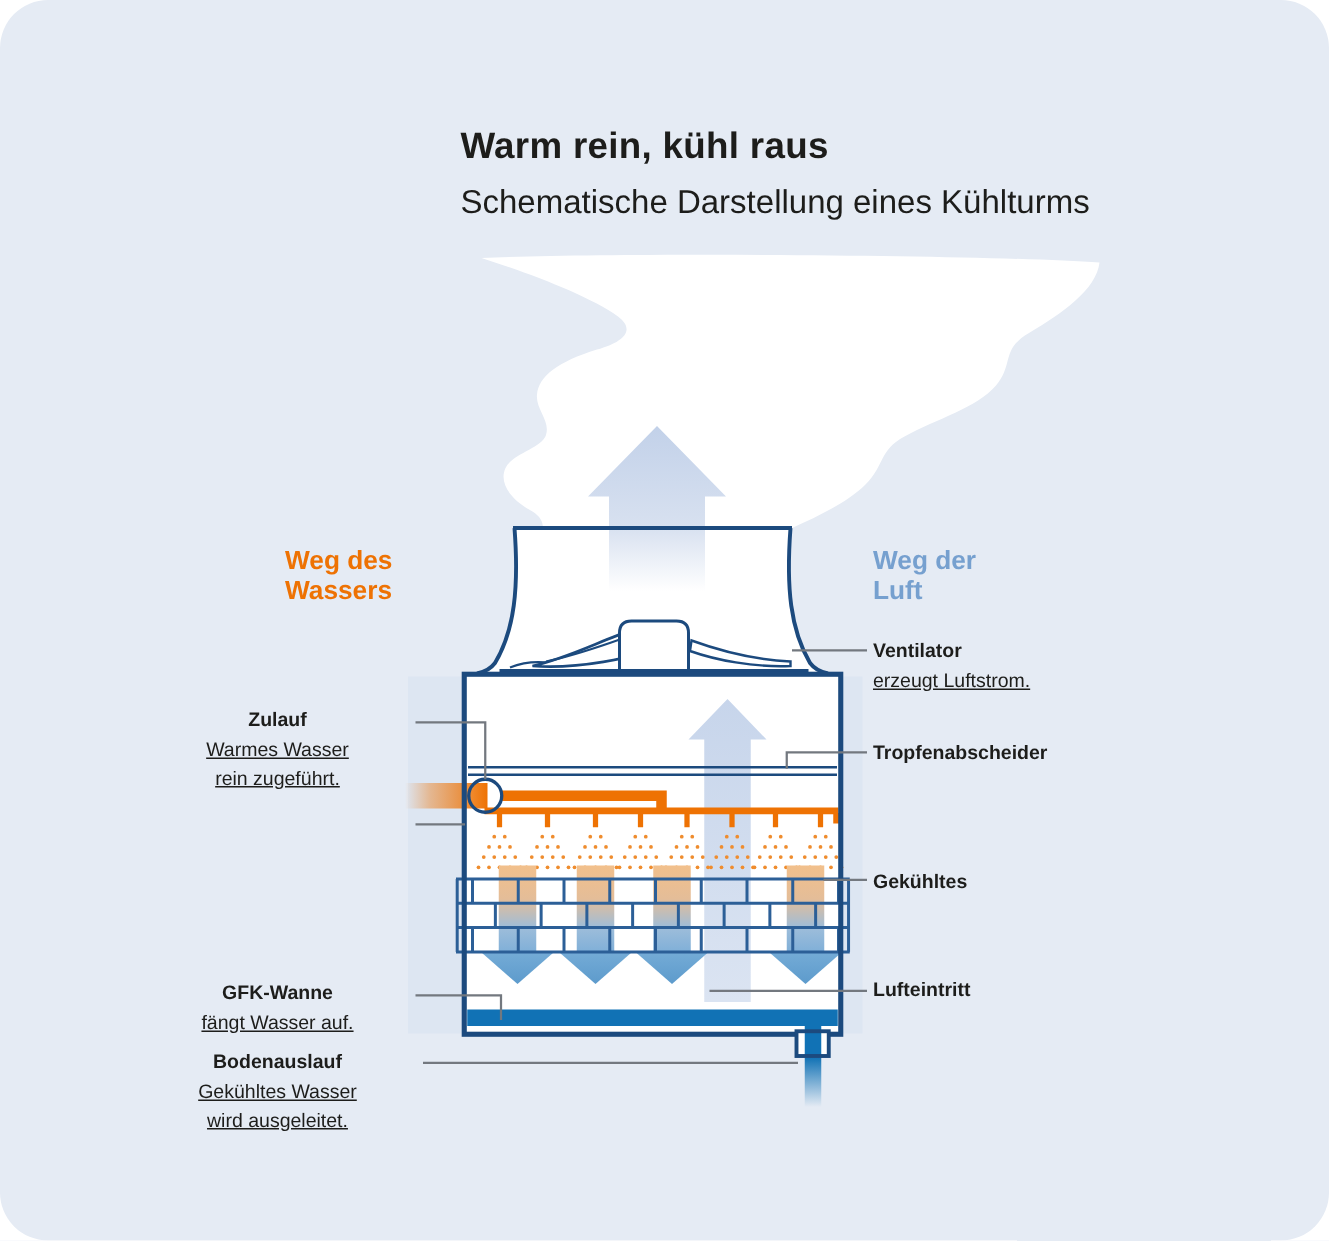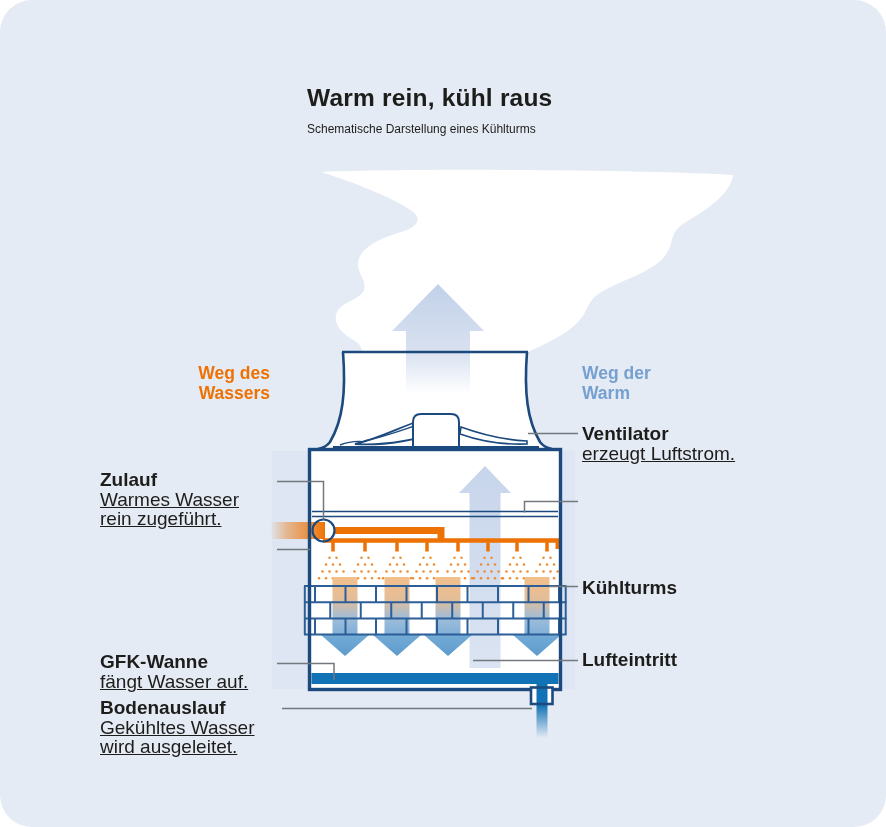--- a/index.html
+++ b/index.html
@@ -4,28 +4,28 @@
 <style>
   :root{
     --bg:#e5ebf4; --navy:#1c4a7e; --orange:#ee7203; --airblue:#76a0cf;
     --basin:#1172b5; --line:#73787f; --text:#1d1d1b; --brick:#2c5f97;
   }
   html,body{margin:0;padding:0;background:#fff;}
   .stage{position:relative;width:886px;height:827px;background:var(--bg);
          font-family:"Liberation Sans",sans-serif;color:var(--text);overflow:hidden;border-radius:32px;}
   .stage svg{position:absolute;left:0;top:0;}
   .title{position:absolute;left:307px;top:84px;font-size:24.5px;font-weight:bold;letter-spacing:.2px;}
-  .subtitle{position:absolute;left:307px;top:122px;font-size:12px;}
+  .subtitle{position:absolute;left:307px;top:122px;font-size:22px;}
   .legend{position:absolute;font-size:17.5px;font-weight:bold;line-height:19.5px;top:364px;}
-  .legend.water{right:616px;width:80px;text-align:right;color:var(--orange);}
+  .legend.water{right:616px;width:80px;text-align:left;color:var(--orange);}
   .legend.air{left:582px;width:80px;color:var(--airblue);}
-  .lbl{position:absolute;font-size:19px;line-height:19.5px;}
+  .lbl{position:absolute;font-size:13px;line-height:19.5px;}
   .lbl .term{font-weight:bold;}
   .lbl .desc{white-space:pre-line;text-decoration:underline;}
-  .lbl.left{right:616px;width:170px;text-align:left;}
+  .lbl.left{right:616px;width:170px;text-align:center;}
   .lbl.right{left:582px;width:210px;text-align:left;}
   .stroke-navy{stroke:var(--navy);fill:none;}
   .fill-white{fill:#ffffff;}
   .orange-s{stroke:var(--orange);fill:none;}
   .grey{stroke:var(--line);stroke-width:1.5;fill:none;}
 </style>
 </head>
 <body>
 
 <div class="stage">
@@ -297,21 +297,21 @@
     <path class="grey" d="M 524.5,512.5 V 501.5 H 578"></path>
     <path class="grey" d="M 549,586.5 H 578"></path>
     <path class="grey" d="M 473,660.5 H 578"></path>
   </g>
 </svg>
 
 <div class="title">Warm rein, kühl raus</div>
 <div class="subtitle">Schematische Darstellung eines Kühlturms</div>
 
 <div class="legend water">Weg des Wassers</div>
-<div class="legend air">Weg der Warm</div>
+<div class="legend air">Weg der Luft</div>
 
 <div class="lbl left" style="top:470px">
   <div class="term">Zulauf</div>
   <div class="desc">Warmes Wasser
 rein zugeführt.</div>
 </div>
 <div class="lbl left" style="top:698px">
   <div class="term">Bodenauslauf</div>
   <div class="desc">Gekühltes Wasser
 wird ausgeleitet.</div>
@@ -319,22 +319,23 @@
 <div class="lbl left" style="top:652px">
   <div class="term">GFK-Wanne</div>
   <div class="desc">fängt Wasser auf.</div>
 </div>
 
 <div class="lbl right" style="top:424px">
   <div class="term">Ventilator</div>
   <div class="desc">erzeugt Luftstrom.</div>
 </div>
 <div class="lbl right" style="top:492px">
+  <div class="term">Tropfenabscheider</div>
 </div>
 <div class="lbl right" style="top:578px">
-  <div class="term">Kühlturms</div>
+  <div class="term">Gekühltes</div>
 </div>
 <div class="lbl right" style="top:650px">
   <div class="term">Lufteintritt</div>
   <div class="desc"></div>
 </div>
 
 </div>
 
 </body></html>

